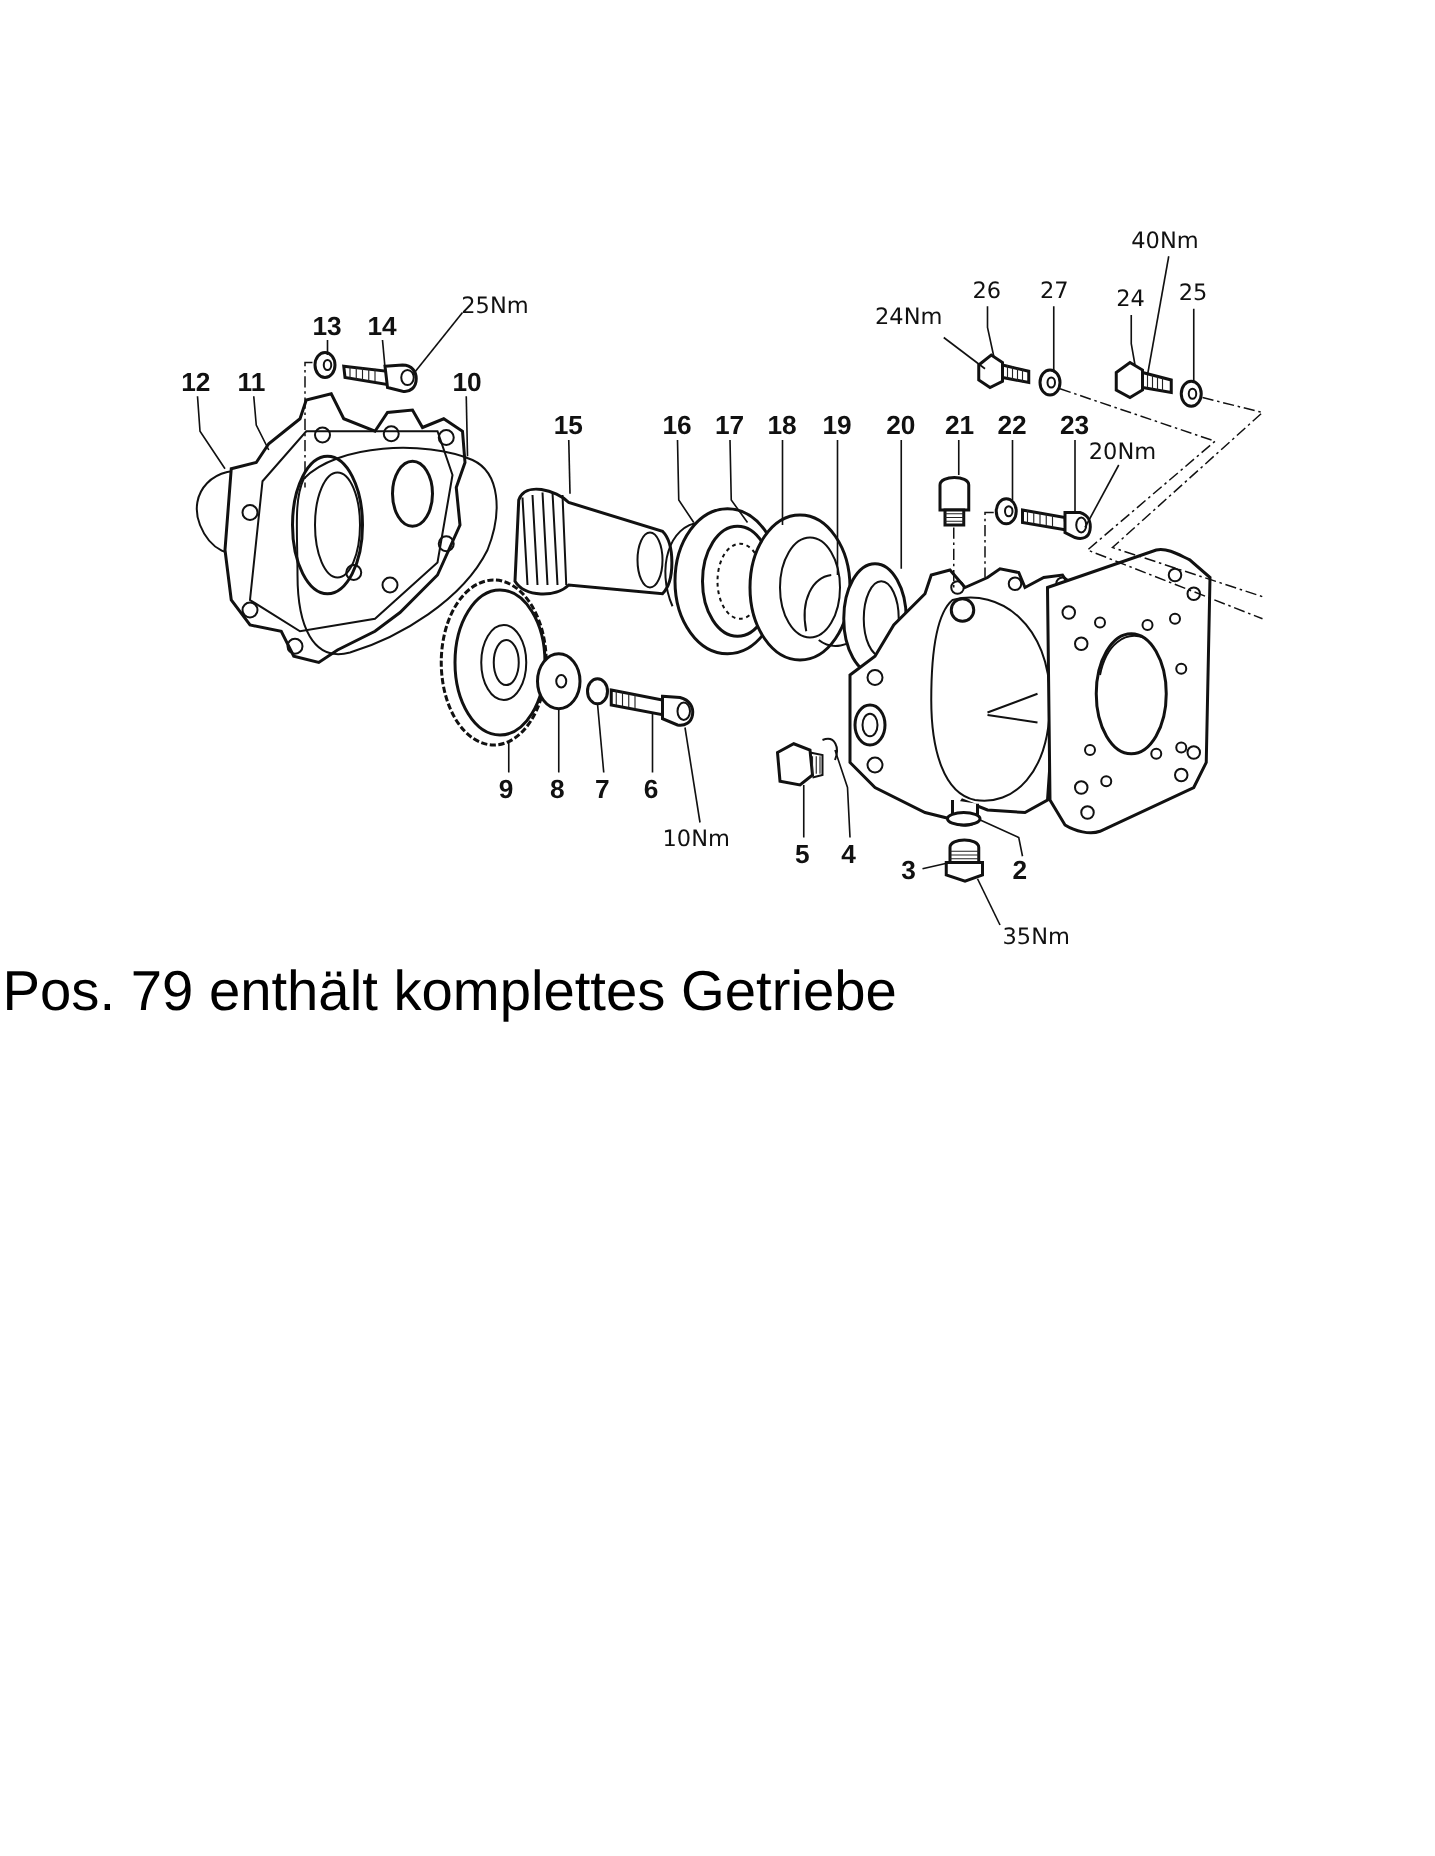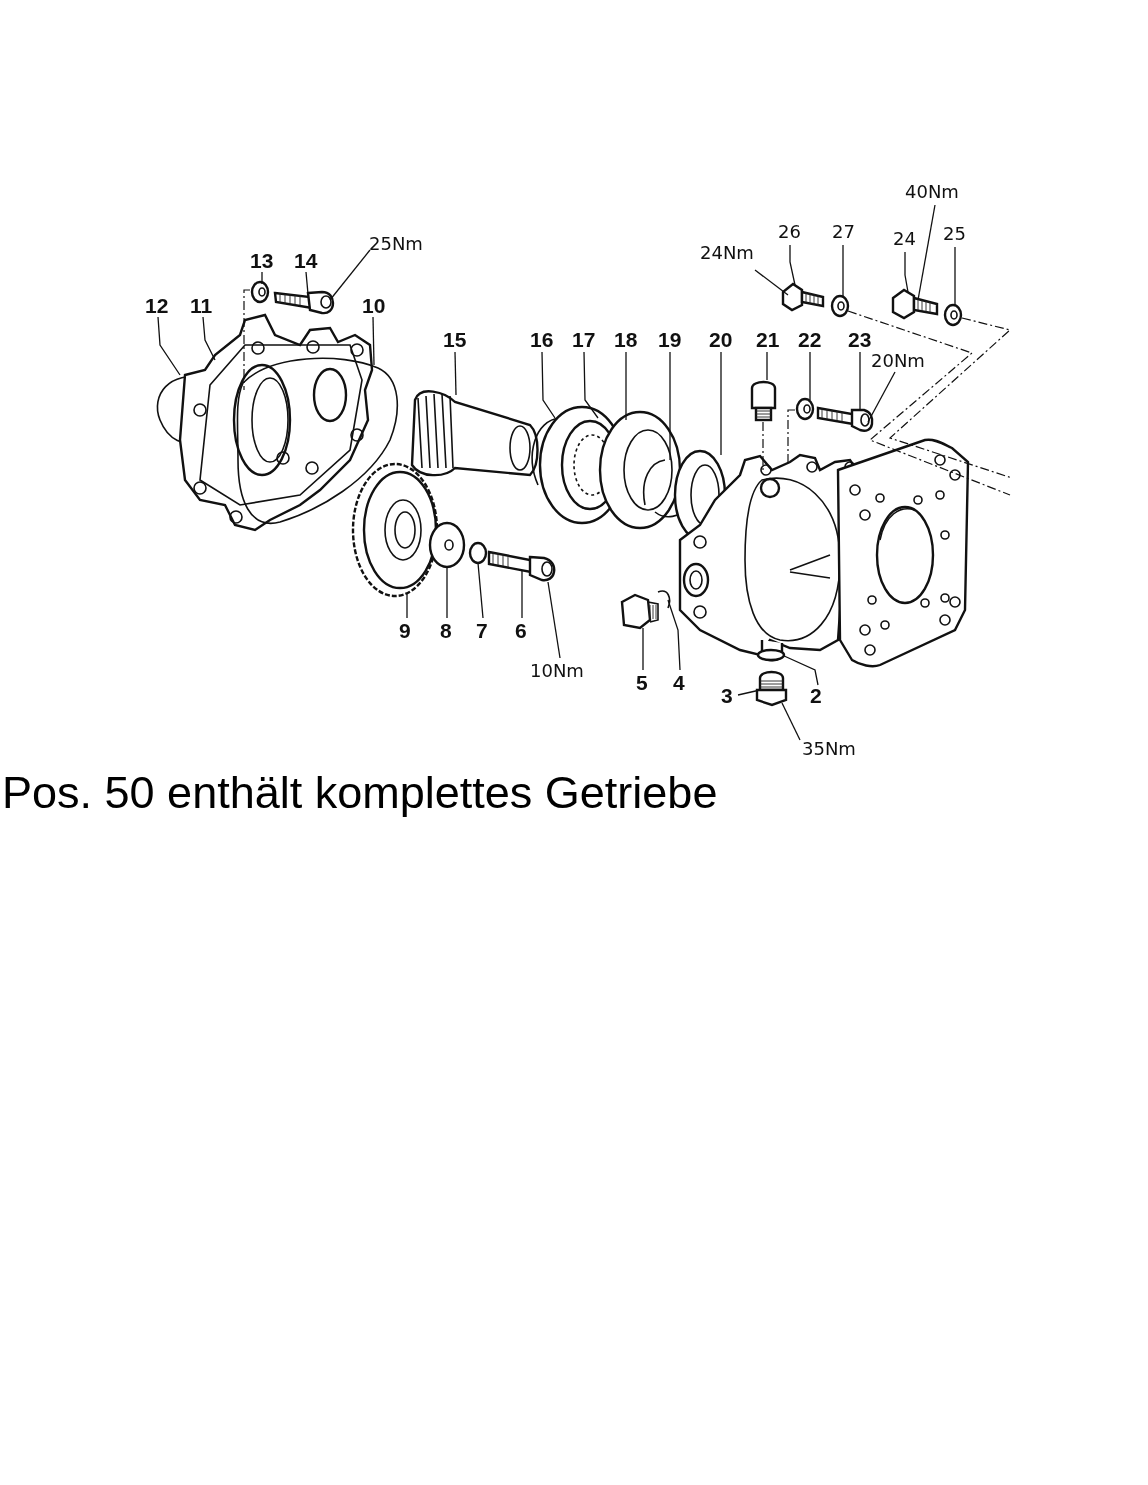--- a/index.html
+++ b/index.html
@@ -272,13 +272,13 @@
   <g>
     <text class="tq" x="369" y="250">25Nm</text>
     <text class="tq" x="530" y="677">10Nm</text>
     <text class="tq" x="802" y="755">35Nm</text>
     <text class="tq" x="871" y="367">20Nm</text>
     <text class="tq" x="700" y="259">24Nm</text>
     <text class="tq" x="905" y="198">40Nm</text>
   </g>
 </svg>
 
-<div id="caption">Pos. 50 enthält komplettes Getriebe</div>
+<div id="caption">Pos. 79 enthält komplettes Getriebe</div>
 
 </body></html>

